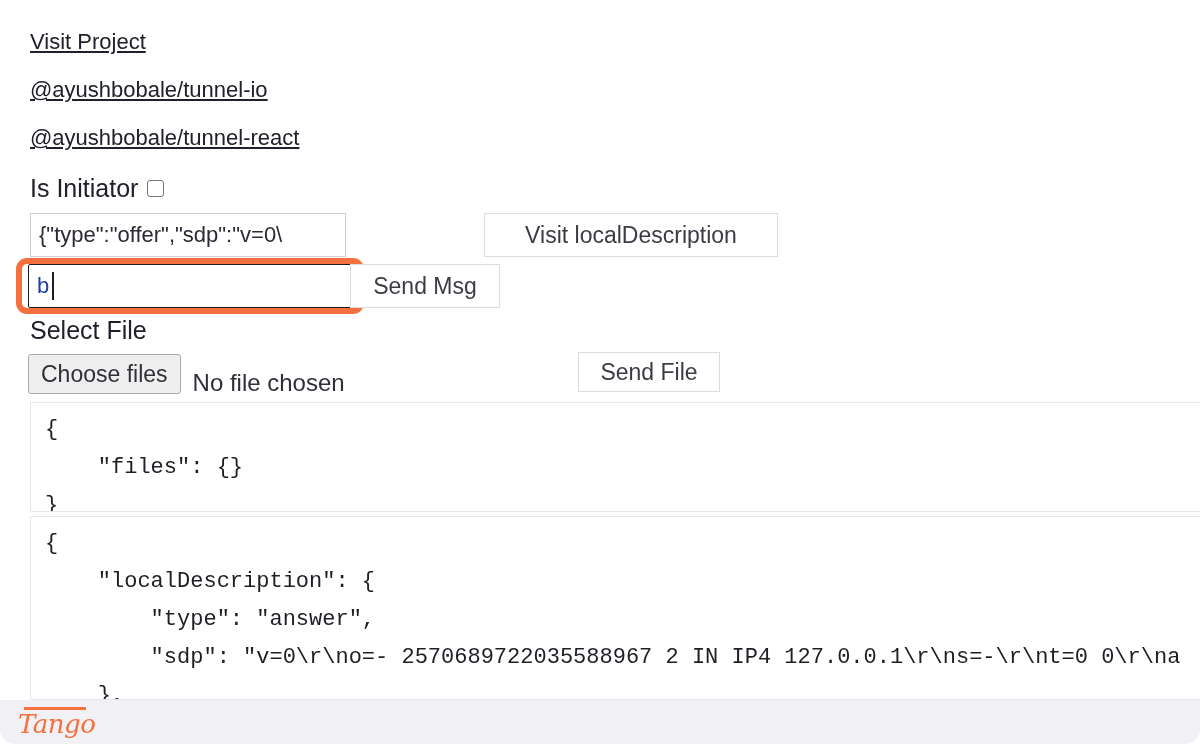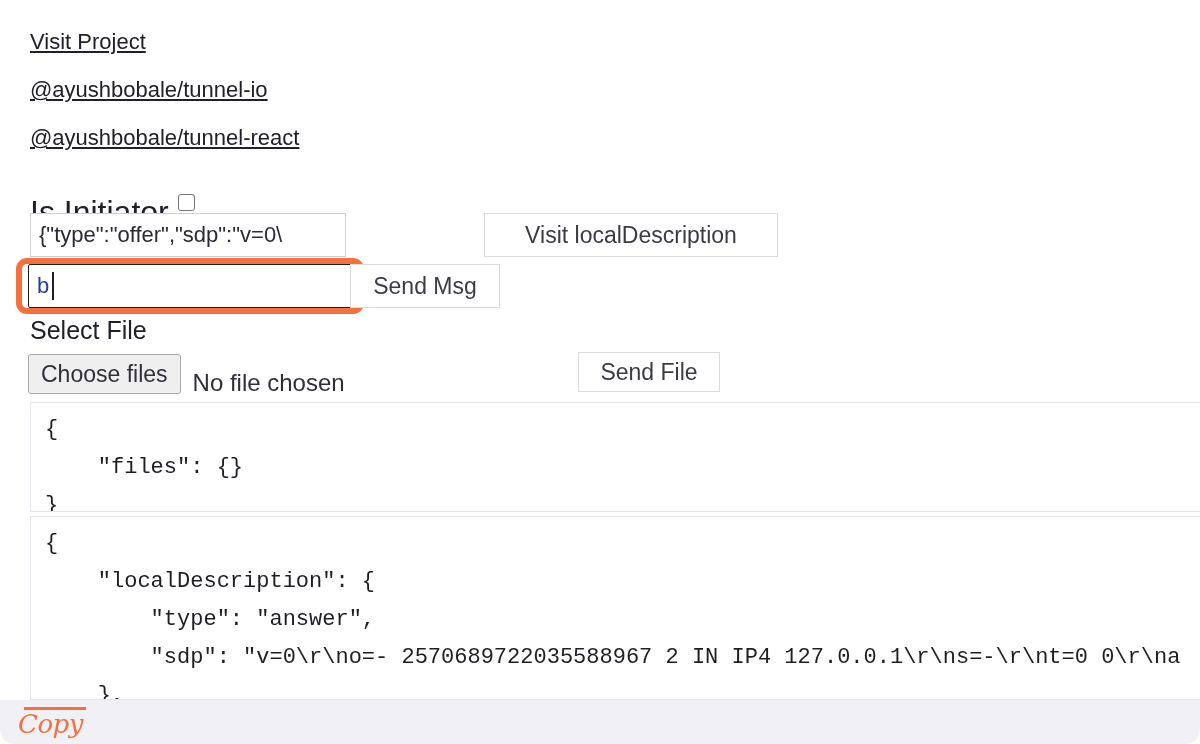--- a/index.html
+++ b/index.html
@@ -51,24 +51,23 @@
   
   #initiator-row {
     position: absolute;
     left: 30px;
     top: 176px;
     display: flex;
     align-items: center;
     gap: 9px;
   }
   #initiator-label {
-    font-size: 32px;
+    font-size: 25px;
     color: #20202a;
     line-height: 1;
-    margin-top: 20px;
   }
   #initiator-checkbox {
     width: 17px;
     height: 17px;
     border: 1.6px solid #767676;
     border-radius: 3px;
     background: #ffffff;
     box-sizing: border-box;
     display: inline-block;
   }
@@ -325,17 +324,17 @@
 
     <div id="local-description-code-block" class="code-block">{
     "localDescription": {
         "type": "answer",
         "sdp": "v=0\r\no=- 2570689722035588967 2 IN IP4 127.0.0.1\r\ns=-\r\nt=0 0\r\na
     },</div>
 
   </div>
 
   <div id="footer">
-    <div id="tango-logo">Copy</div>
+    <div id="tango-logo">Tango</div>
   </div>
 
   <div id="corner-mask"></div>
 </div>
 
 </body></html>

